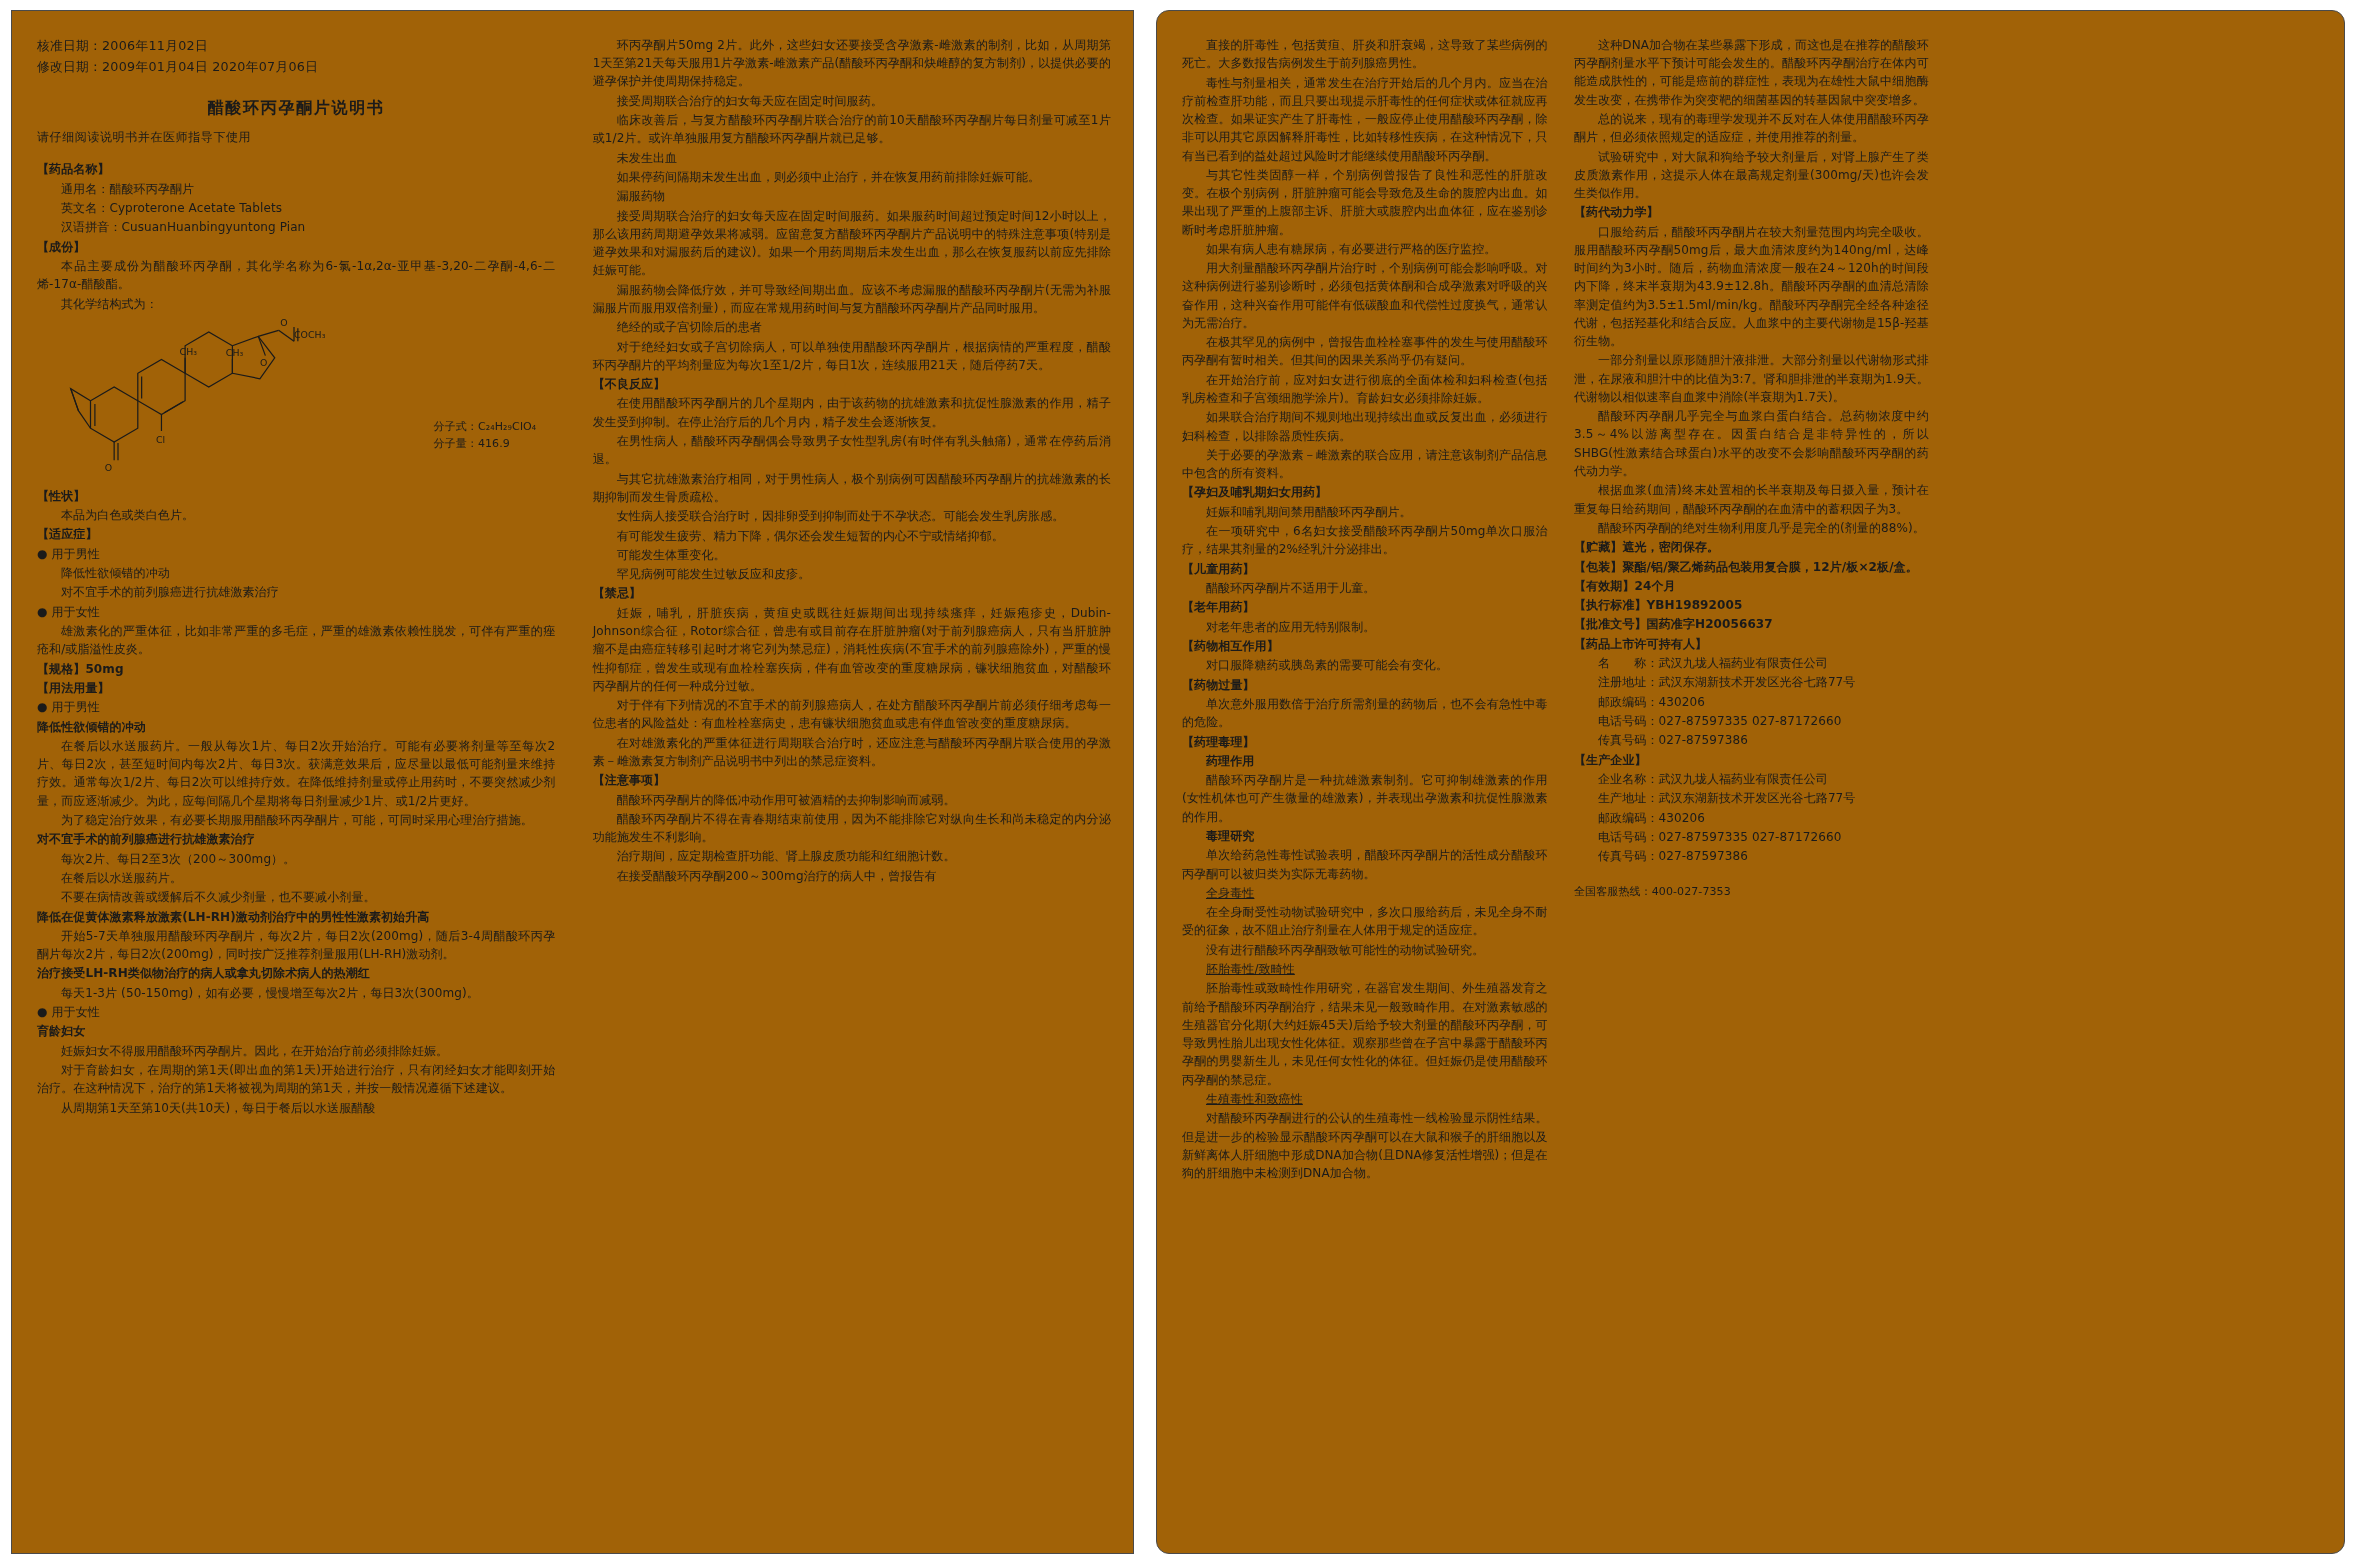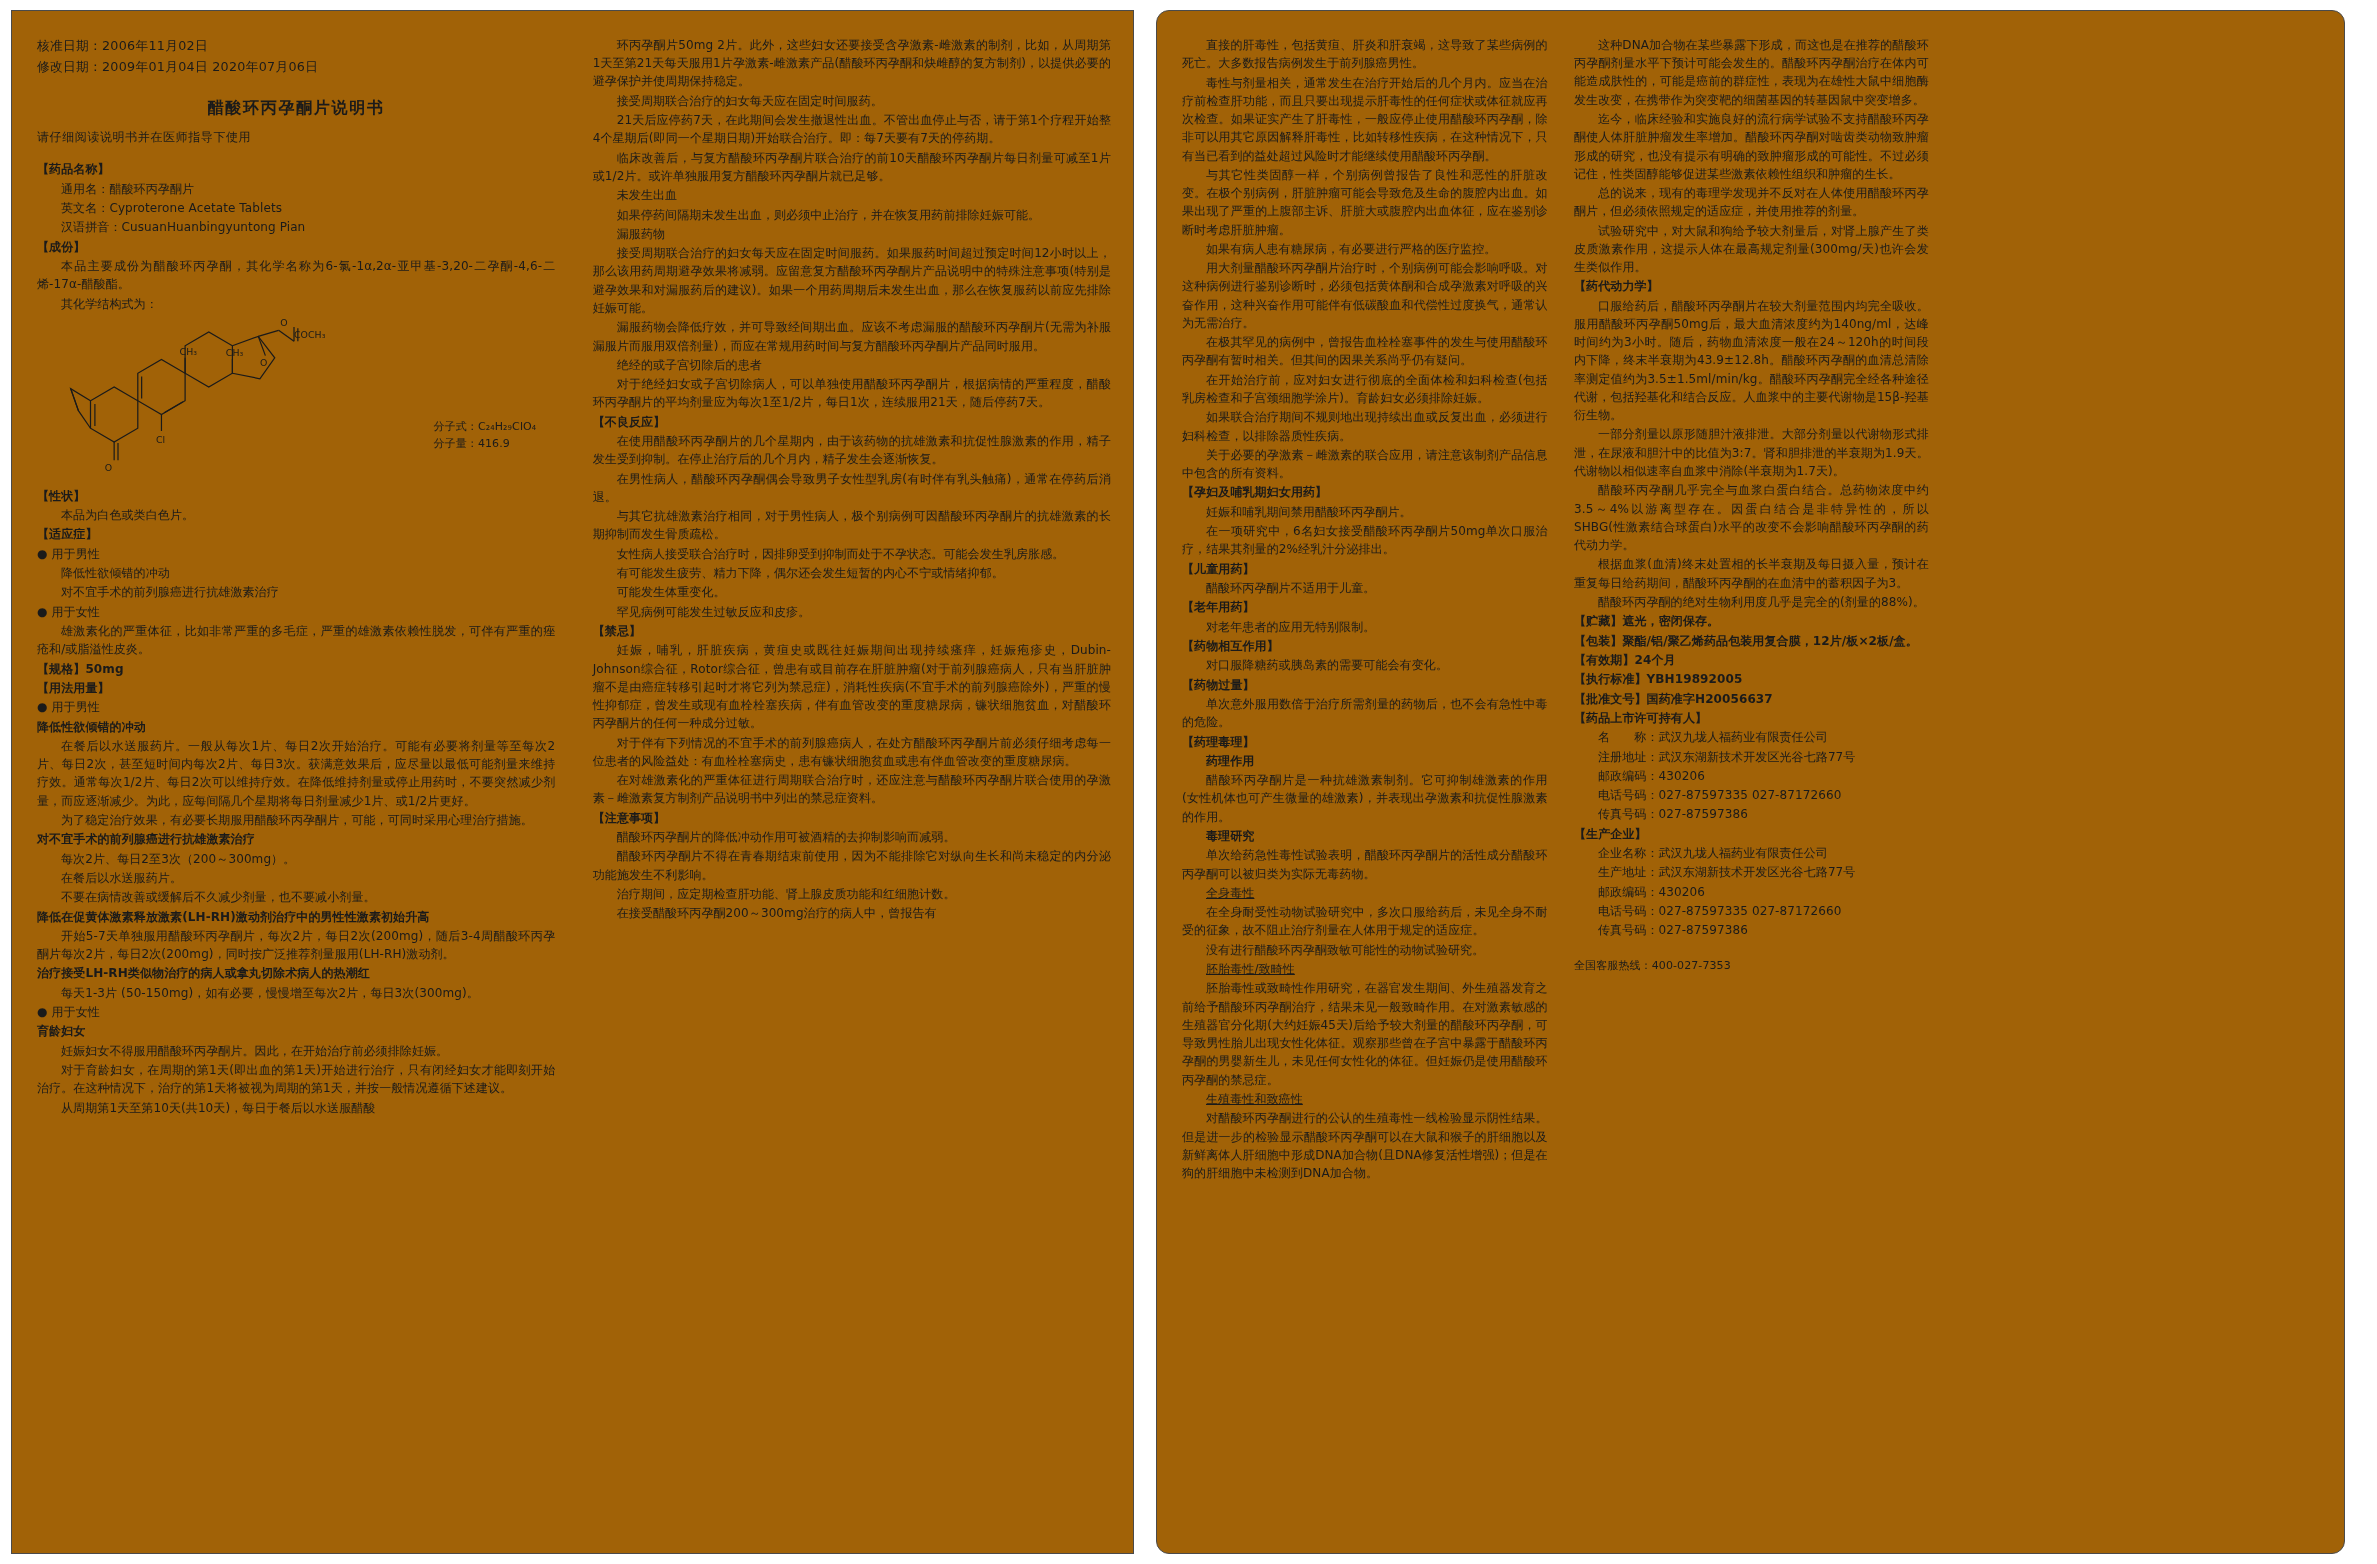--- a/index.html
+++ b/index.html
@@ -197,21 +197,20 @@
         <p>● 用于女性</p>
         <p class="bold">育龄妇女</p>
         <p class="ind1">妊娠妇女不得服用醋酸环丙孕酮片。因此，在开始治疗前必须排除妊娠。</p>
         <p class="ind1">对于育龄妇女，在周期的第1天(即出血的第1天)开始进行治疗，只有闭经妇女才能即刻开始治疗。在这种情况下，治疗的第1天将被视为周期的第1天，并按一般情况遵循下述建议。</p>
         <p class="ind1">从周期第1天至第10天(共10天)，每日于餐后以水送服醋酸</p>
       </div>
 
       <div class="col">
         <p class="ind1">环丙孕酮片50mg 2片。此外，这些妇女还要接受含孕激素-雌激素的制剂，比如，从周期第1天至第21天每天服用1片孕激素-雌激素产品(醋酸环丙孕酮和炔雌醇的复方制剂)，以提供必要的避孕保护并使周期保持稳定。</p>
         <p class="ind1">接受周期联合治疗的妇女每天应在固定时间服药。</p>
-        <p class="ind1">21天后应停药7天，在此期间会发生撤退性出血。不管出血停止与否，请于第1个疗程开始整4个星期后(即同一个星期日期)开始联合治疗。即：每7天要有7天的停药期。</p>
         <p class="ind1">临床改善后，与复方醋酸环丙孕酮片联合治疗的前10天醋酸环丙孕酮片每日剂量可减至1片或1/2片。或许单独服用复方醋酸环丙孕酮片就已足够。</p>
         <p class="ind1">未发生出血</p>
         <p class="ind1">如果停药间隔期未发生出血，则必须中止治疗，并在恢复用药前排除妊娠可能。</p>
         <p class="ind1">漏服药物</p>
         <p class="ind1">接受周期联合治疗的妇女每天应在固定时间服药。如果服药时间超过预定时间12小时以上，那么该用药周期避孕效果将减弱。应留意复方醋酸环丙孕酮片产品说明中的特殊注意事项(特别是避孕效果和对漏服药后的建议)。如果一个用药周期后未发生出血，那么在恢复服药以前应先排除妊娠可能。</p>
         <p class="ind1">漏服药物会降低疗效，并可导致经间期出血。应该不考虑漏服的醋酸环丙孕酮片(无需为补服漏服片而服用双倍剂量)，而应在常规用药时间与复方醋酸环丙孕酮片产品同时服用。</p>
         <p class="ind1">绝经的或子宫切除后的患者</p>
         <p class="ind1">对于绝经妇女或子宫切除病人，可以单独使用醋酸环丙孕酮片，根据病情的严重程度，醋酸环丙孕酮片的平均剂量应为每次1至1/2片，每日1次，连续服用21天，随后停药7天。</p>
         <p class="bold">【不良反应】</p>
         <p class="ind1">在使用醋酸环丙孕酮片的几个星期内，由于该药物的抗雄激素和抗促性腺激素的作用，精子发生受到抑制。在停止治疗后的几个月内，精子发生会逐渐恢复。</p>
@@ -268,21 +267,20 @@
         <p class="ind1">在全身耐受性动物试验研究中，多次口服给药后，未见全身不耐受的征象，故不阻止治疗剂量在人体用于规定的适应症。</p>
         <p class="ind1">没有进行醋酸环丙孕酮致敏可能性的动物试验研究。</p>
         <p class="u ind1">胚胎毒性/致畸性</p>
         <p class="ind1">胚胎毒性或致畸性作用研究，在器官发生期间、外生殖器发育之前给予醋酸环丙孕酮治疗，结果未见一般致畸作用。在对激素敏感的生殖器官分化期(大约妊娠45天)后给予较大剂量的醋酸环丙孕酮，可导致男性胎儿出现女性化体征。观察那些曾在子宫中暴露于醋酸环丙孕酮的男婴新生儿，未见任何女性化的体征。但妊娠仍是使用醋酸环丙孕酮的禁忌症。</p>
         <p class="u ind1">生殖毒性和致癌性</p>
         <p class="ind1">对醋酸环丙孕酮进行的公认的生殖毒性一线检验显示阴性结果。但是进一步的检验显示醋酸环丙孕酮可以在大鼠和猴子的肝细胞以及新鲜离体人肝细胞中形成DNA加合物(且DNA修复活性增强)；但是在狗的肝细胞中未检测到DNA加合物。</p>
       </div>
 
       <div class="col">
         <p class="ind1">这种DNA加合物在某些暴露下形成，而这也是在推荐的醋酸环丙孕酮剂量水平下预计可能会发生的。醋酸环丙孕酮治疗在体内可能造成肤性的，可能是癌前的群症性，表现为在雄性大鼠中细胞酶发生改变，在携带作为突变靶的细菌基因的转基因鼠中突变增多。</p>
-        <p class="ind1">迄今，临床经验和实施良好的流行病学试验不支持醋酸环丙孕酮使人体肝脏肿瘤发生率增加。醋酸环丙孕酮对啮齿类动物致肿瘤形成的研究，也没有提示有明确的致肿瘤形成的可能性。不过必须记住，性类固醇能够促进某些激素依赖性组织和肿瘤的生长。</p>
         <p class="ind1">总的说来，现有的毒理学发现并不反对在人体使用醋酸环丙孕酮片，但必须依照规定的适应症，并使用推荐的剂量。</p>
         <p class="ind1">试验研究中，对大鼠和狗给予较大剂量后，对肾上腺产生了类皮质激素作用，这提示人体在最高规定剂量(300mg/天)也许会发生类似作用。</p>
         <p class="bold">【药代动力学】</p>
         <p class="ind1">口服给药后，醋酸环丙孕酮片在较大剂量范围内均完全吸收。服用醋酸环丙孕酮50mg后，最大血清浓度约为140ng/ml，达峰时间约为3小时。随后，药物血清浓度一般在24～120h的时间段内下降，终末半衰期为43.9±12.8h。醋酸环丙孕酮的血清总清除率测定值约为3.5±1.5ml/min/kg。醋酸环丙孕酮完全经各种途径代谢，包括羟基化和结合反应。人血浆中的主要代谢物是15β-羟基衍生物。</p>
         <p class="ind1">一部分剂量以原形随胆汁液排泄。大部分剂量以代谢物形式排泄，在尿液和胆汁中的比值为3:7。肾和胆排泄的半衰期为1.9天。代谢物以相似速率自血浆中消除(半衰期为1.7天)。</p>
         <p class="ind1">醋酸环丙孕酮几乎完全与血浆白蛋白结合。总药物浓度中约3.5～4%以游离型存在。因蛋白结合是非特异性的，所以SHBG(性激素结合球蛋白)水平的改变不会影响醋酸环丙孕酮的药代动力学。</p>
         <p class="ind1">根据血浆(血清)终末处置相的长半衰期及每日摄入量，预计在重复每日给药期间，醋酸环丙孕酮的在血清中的蓄积因子为3。</p>
         <p class="ind1">醋酸环丙孕酮的绝对生物利用度几乎是完全的(剂量的88%)。</p>
         <p class="bold">【贮藏】遮光，密闭保存。</p>
         <p class="bold">【包装】聚酯/铝/聚乙烯药品包装用复合膜，12片/板×2板/盒。</p>

